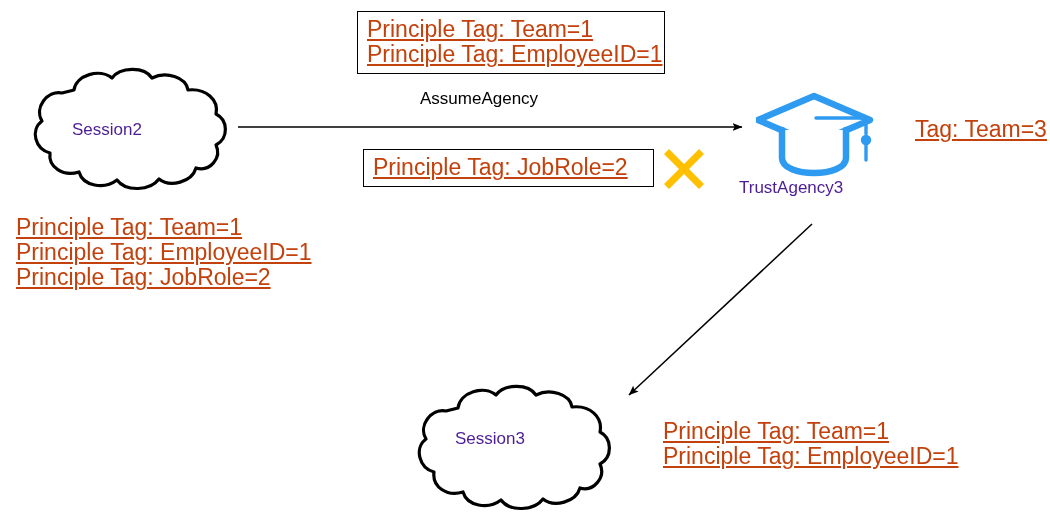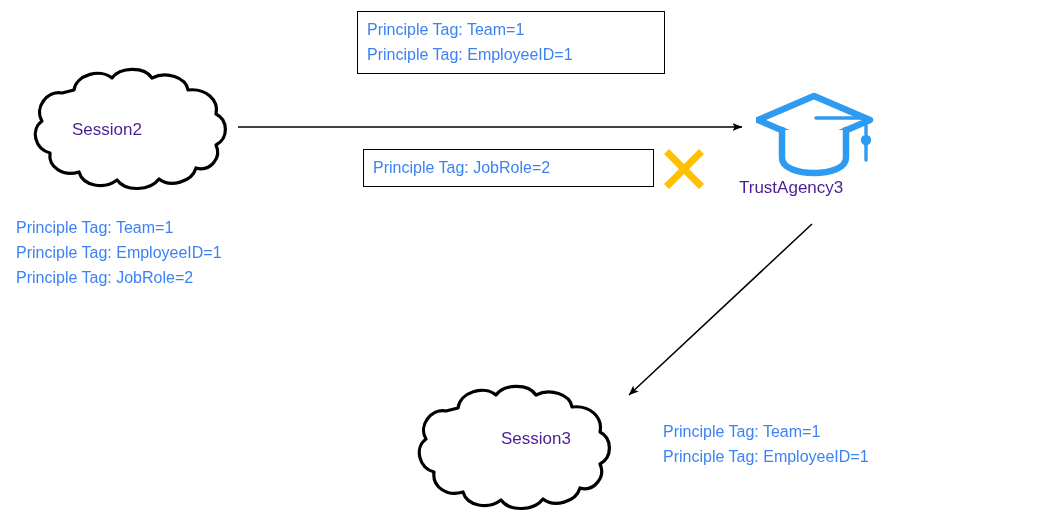--- a/index.html
+++ b/index.html
@@ -28,45 +28,46 @@
   .abs { position: absolute; }
 
   
   .node-label {
     font-size: 17px;
     line-height: 20px;
     color: #4c1d95;
     white-space: nowrap;
   }
   .tag-line {
-    font-size: 16px;
+    font-size: 23px;
     line-height: 25px;
-    color: #3b82f6;
+    color: #c2410c;
     white-space: nowrap;
+    text-decoration: underline;
   }
   .edge-label {
     font-size: 17px;
     line-height: 20px;
     color: #000;
     white-space: nowrap;
   }
   .tagbox {
     border: 1.6px solid #000000;
     background: #ffffff;
     box-sizing: border-box;
     padding: 5px 9px 6px 9px;
   }
   .tagbox .tag-line { line-height: 25px; }
 
   
   #cloud-session2 { left: 14px;  top: 66px; width: 220px; height: 128px; }
   #label-session2 { left: 72px;  top: 120px; }
 
   #cloud-session3 { left: 398px; top: 382px; width: 220px; height: 132px; }
-  #label-session3 { left: 455px; top: 429px; margin-left: 46px; }
+  #label-session3 { left: 455px; top: 429px; }
 
   #left-tags      { left: 16px;  top: 215px; }
 
   #box-top        { left: 357px; top: 11px;  width: 308px; }
   #box-jobrole    { left: 363px; top: 149px; width: 291px; }
 
   #assume-label   { left: 420px; top: 89px; }
 
   #x-mark         { left: 663px; top: 148px; width: 42px; height: 42px; }
 
@@ -114,20 +115,21 @@
     <div class="tag-line">Principle Tag: Team=1</div>
     <div class="tag-line">Principle Tag: EmployeeID=1</div>
     <div class="tag-line">Principle Tag: JobRole=2</div>
   </div>
 
   <div class="abs tagbox" id="box-top">
     <div class="tag-line">Principle Tag: Team=1</div>
     <div class="tag-line">Principle Tag: EmployeeID=1</div>
   </div>
 
+  <div class="abs edge-label" id="assume-label">AssumeAgency</div>
 
   <div class="abs tagbox" id="box-jobrole">
     <div class="tag-line">Principle Tag: JobRole=2</div>
   </div>
 
   <svg class="abs" id="x-mark" viewBox="0 0 42 42">
     <path d="M6,1 L21,16 L36,1 L41,6 L26,21 L41,36 L36,41 L21,26 L6,41 L1,36 L16,21 L1,6 Z" fill="#FFC000"></path>
   </svg>
 
   <svg class="abs" id="cap-icon" viewBox="0 0 124 86">
@@ -138,20 +140,21 @@
 
     <path d="M60,26 L110,26" fill="none" stroke="#2E9BF0" stroke-width="3.4" stroke-linecap="round"></path>
     <path d="M110,26 L110,42" fill="none" stroke="#2E9BF0" stroke-width="3.4" stroke-linecap="round"></path>
 
     <circle cx="110" cy="48" r="5.2" fill="#2E9BF0"></circle>
 
     <path d="M110,53 L110,68" fill="none" stroke="#2E9BF0" stroke-width="3.4" stroke-linecap="round"></path>
   </svg>
   <div class="abs node-label" id="label-trustagency">TrustAgency3</div>
 
+  <div class="abs tag-line" id="tag-team3">Tag: Team=3</div>
 
   <svg class="abs" id="cloud-session3" viewBox="0 0 220 132">
     <path d="M60,26
              C62,10 86,3 98,13
              C106,2 130,1 138,13
              C152,6 172,12 174,25
              C192,23 205,35 202,50
              C214,56 215,75 202,82
              C208,95 196,110 182,106
              C178,120 156,126 145,117

